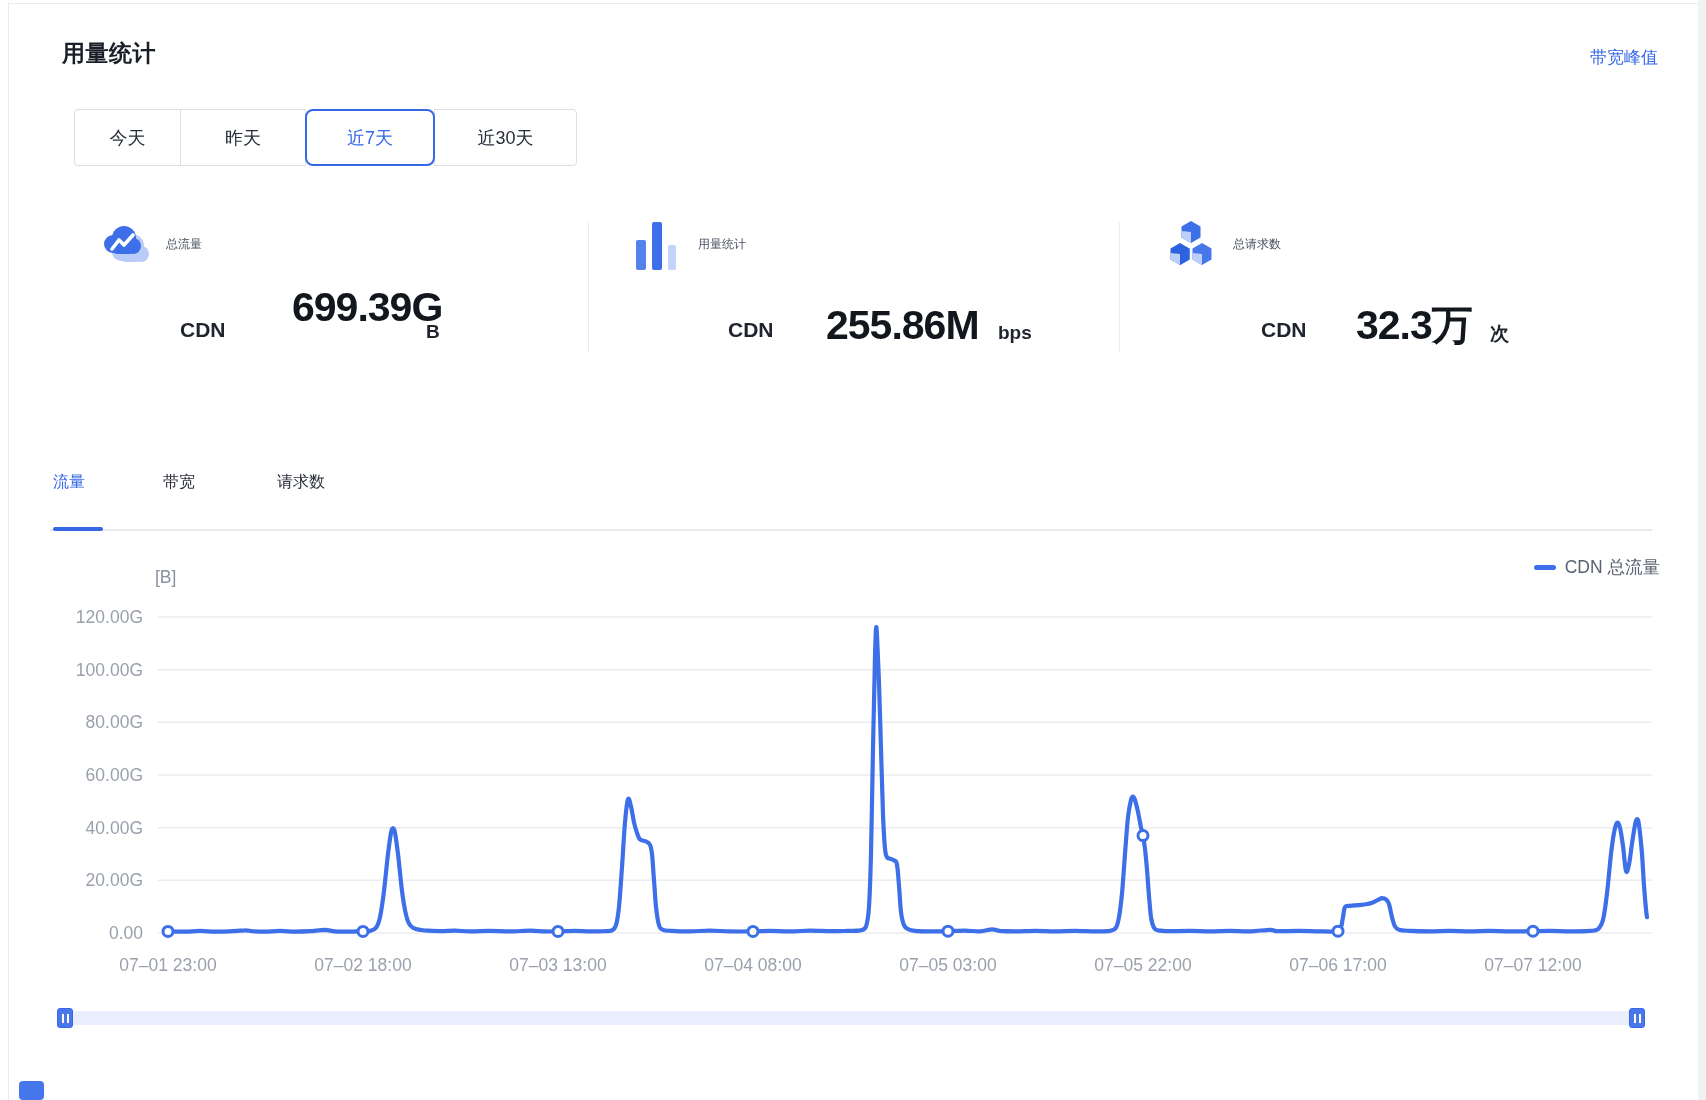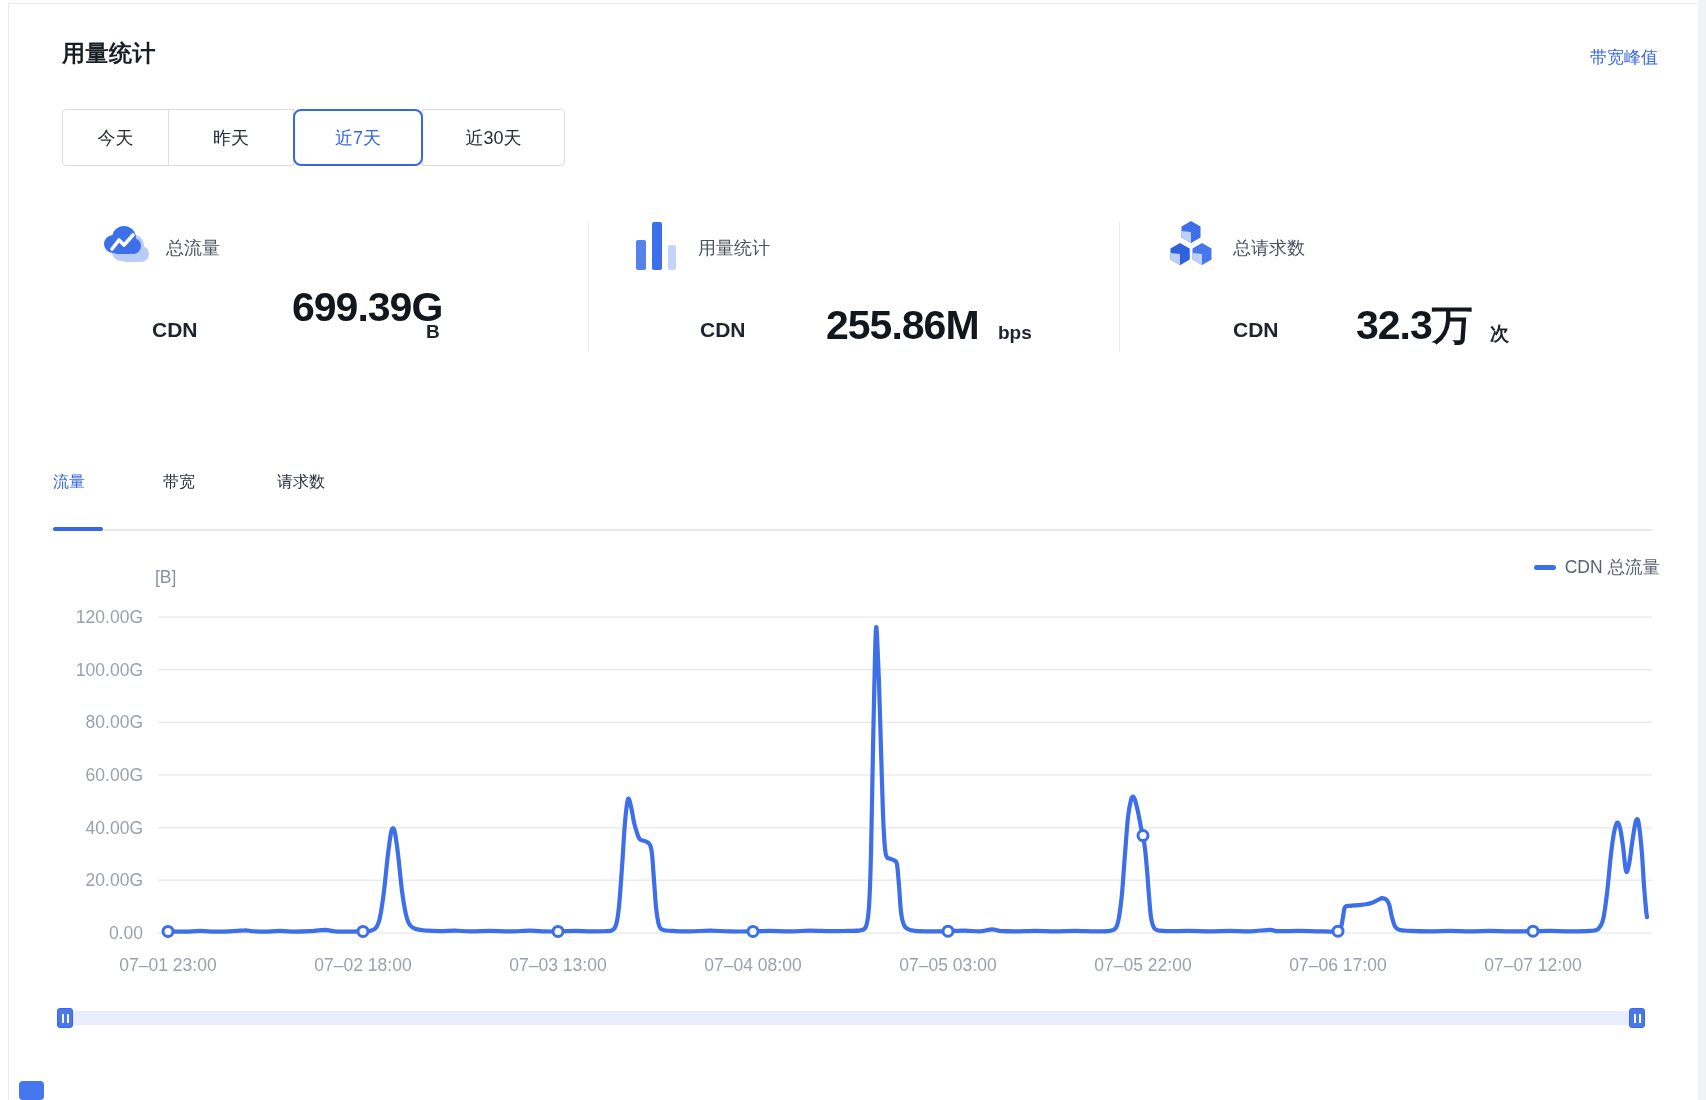--- a/index.html
+++ b/index.html
@@ -8,27 +8,27 @@
   .card-border-top{position:absolute;left:8px;top:3px;width:1690px;height:1px;background:#e9eaed;}
   .card-border-left{position:absolute;left:8px;top:3px;width:1px;height:1097px;background:#e9eaed;}
   .scroll-strip{position:absolute;left:1698px;top:0;width:8px;height:1100px;background:#f1f2f4;}
 
   .page-title{position:absolute;left:62px;top:38px;font-size:23px;font-weight:700;color:#181d26;letter-spacing:.5px;}
   .more-link{position:absolute;right:48px;top:46px;font-size:17px;color:#3667e6;cursor:pointer;}
 
   .range-tabs{position:absolute;left:62px;top:109px;display:flex;height:57px;}
   .range-seg{box-sizing:border-box;height:57px;display:flex;align-items:center;justify-content:center;
              background:#fff;border:1px solid #dcdee3;margin-left:-1px;font-size:18px;color:#262c38;cursor:pointer;position:relative;}
-  .range-seg:first-child{margin-left:0;border-radius:4px 0 0 4px;}
+  .range-seg:first-child{margin-left:12px;border-radius:4px 0 0 4px;}
   .range-seg:last-child{border-radius:0 4px 4px 0;}
   .range-seg.selected{border:2px solid #3667e6;color:#3667e6;z-index:2;border-radius:8px;}
 
   .stat-divider{position:absolute;top:222px;width:1px;height:130px;background:#ececef;}
-  .stat-label{position:absolute;font-size:18px;color:#4a5260;}
-  .stat-product{position:absolute;font-size:21px;font-weight:600;color:#1e232d;}
+  .stat-label{position:absolute;font-size:12px;color:#4a5260;}
+  .stat-product{position:absolute;font-size:21px;font-weight:600;color:#1e232d;margin-left:28px;}
   .stat-value{position:absolute;font-size:41px;font-weight:700;color:#12161d;letter-spacing:-1px;line-height:1;}
   .stat-unit{position:absolute;font-size:19px;font-weight:600;color:#1e232d;}
   .stat-icon{position:absolute;}
 
   .metric-tab{position:absolute;top:472px;font-size:16px;color:#2a2f3a;cursor:pointer;}
   .metric-tab.active{color:#3667e6;}
   .metric-tabs-border{position:absolute;left:50px;top:529px;width:1602px;height:2px;background:#e8e9ec;}
   .metric-tab-underline{position:absolute;left:53px;top:527px;width:50px;height:4px;background:#3667e6;border-radius:2px;z-index:2;}
 
   .unit-label{position:absolute;left:155px;top:567px;font-size:17.5px;color:#8a919e;}

